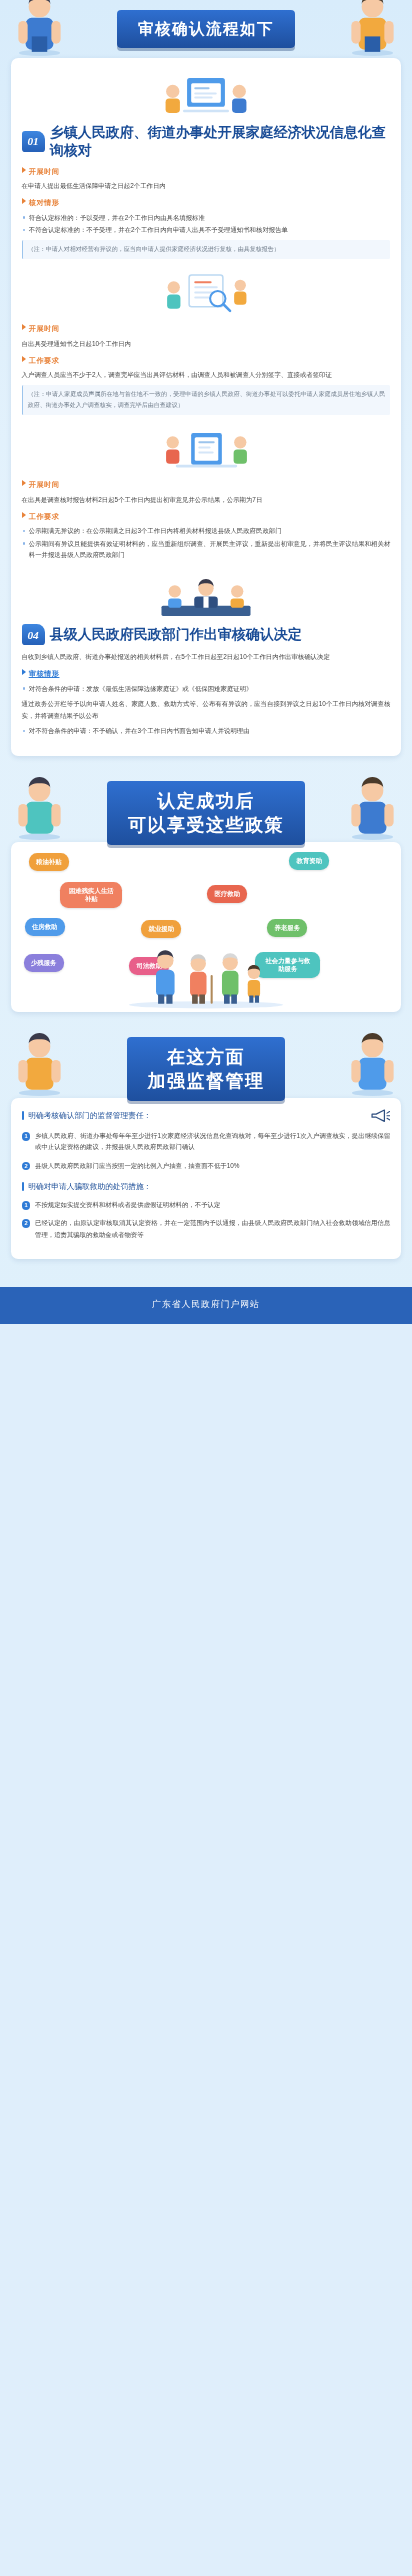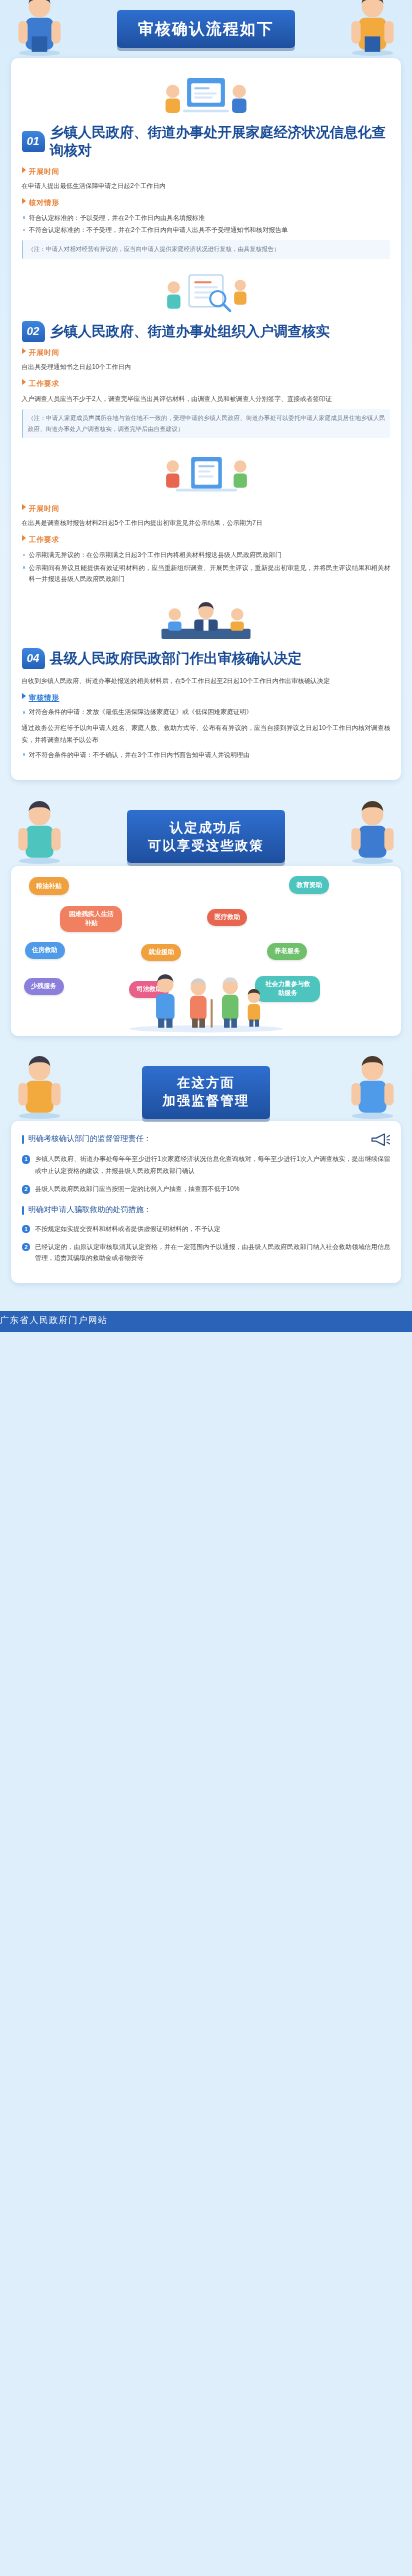--- a/index.html
+++ b/index.html
@@ -31,21 +31,21 @@
     font-size: 15.5px;
     font-weight: bold;
     letter-spacing: 1.5px;
     padding: 8.2px 20.6px;
     border-radius: 4.1px;
     box-shadow: 0 3.1px 0 rgba(19,54,110,.35);
     position: relative;
     z-index: 3;
     text-align: center;
   }
-  .banner-plate .sub { display:block; font-size: 13px; }
+  .banner-plate .sub { display:block; font-size: 18px; }
   .person {
     position: absolute;
     width: 57px;
     height: 67px;
     z-index: 2;
   }
   .person.left { left: 11.3px; bottom: 2.1px; }
   .person.right { right: 11.3px; bottom: 2.1px; }
 
   
@@ -78,20 +78,21 @@
     width: 23px; height: 20.6px;
     background: linear-gradient(180deg,#3d86e0,#2560b8);
     color: #fff;
     font-size: 11.3px;
     font-weight: bold;
     font-style: italic;
     display: flex;
     align-items: center;
     justify-content: center;
     border-radius: 3.1px 8.2px 3.1px 3.1px;
+    font-family: Liberation Serif, serif;
   }
   .step-title {
     font-size: 14px;
     font-weight: bold;
     color: #1b4d97;
     line-height: 1.35;
   }
   .sub-head {
     display: flex;
     align-items: flex-start;
@@ -223,25 +224,26 @@
     background: #2f7bd6;
     color: #fff;
     font-size: 5.7px;
     line-height: 8.8px;
     text-align: center;
     font-weight: bold;
   }
 
   
   .footer {
-    height: 21px;
+    height: 37px;
     background: #2a63b8;
     color: #fff;
     display: flex;
     align-items: center;
+    justify-content: center;
     font-size: 8.8px;
     letter-spacing: 1px;
   }
   .spacer-lg { height: 14.4px; }
 </style>
 </head>
 <body>
 
 <div class="page">
 
@@ -317,24 +319,20 @@
           <rect x="72" y="38" width="40" height="4" rx="2" fill="#d5e6f8"></rect>
           <rect x="72" y="48" width="30" height="4" rx="2" fill="#d5e6f8"></rect>
           <circle cx="118" cy="52" r="15" fill="none" stroke="#4f9bea" stroke-width="4"></circle>
           <line x1="129" y1="63" x2="142" y2="76" stroke="#4f9bea" stroke-width="5" stroke-linecap="round"></line>
           <circle cx="32" cy="30" r="12" fill="#f6c9a4"></circle>
           <rect x="19" y="44" width="26" height="28" rx="7" fill="#4ec4bf"></rect>
           <circle cx="162" cy="26" r="11" fill="#f6c9a4"></circle>
           <rect x="150" y="38" width="24" height="26" rx="7" fill="#f2a93e"></rect>
         </svg>
       </div>
-      <div class="step-head">
-        <div class="step-num">02</div>
-        <div class="step-title">乡镇人民政府、街道办事处组织入户调查核实</div>
-      </div>
 
       <div class="sub-head">
         <span class="dot"></span>
         <span class="txt">开展时间</span>
       </div>
       <p class="body">自出具受理通知书之日起10个工作日内</p>
 
       <div class="sub-head">
         <span class="dot"></span>
         <span class="txt">工作要求</span>

